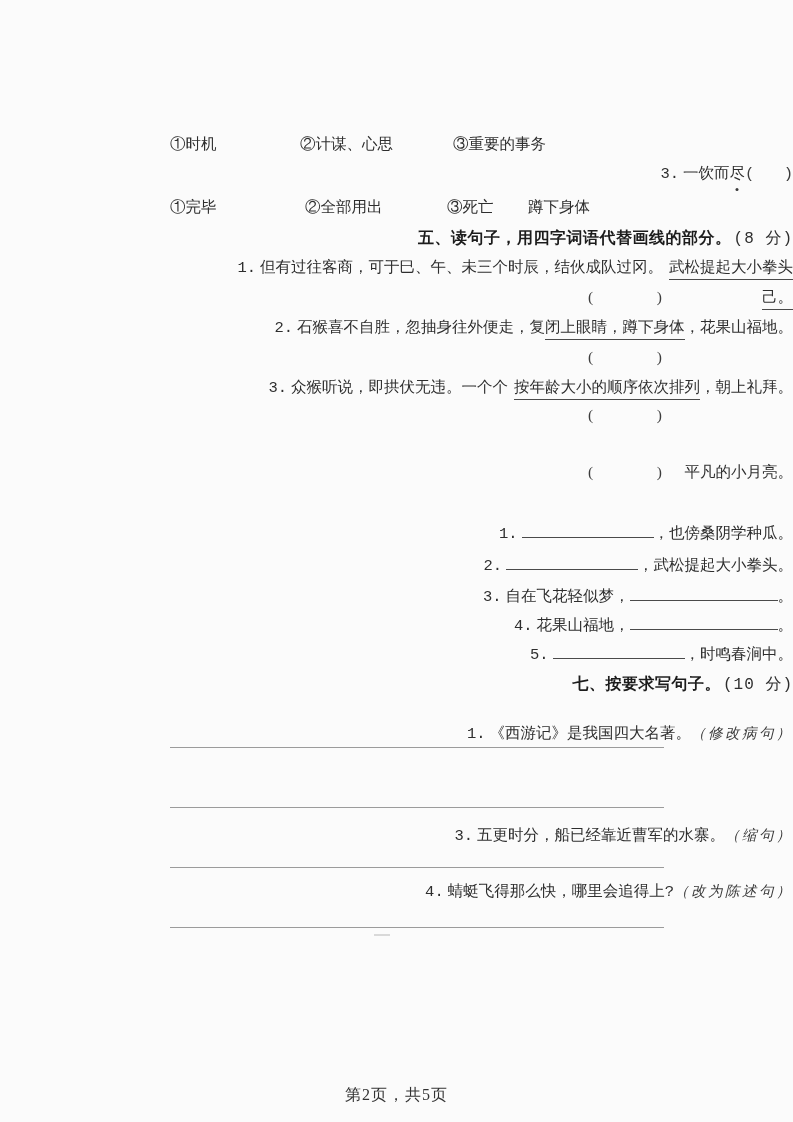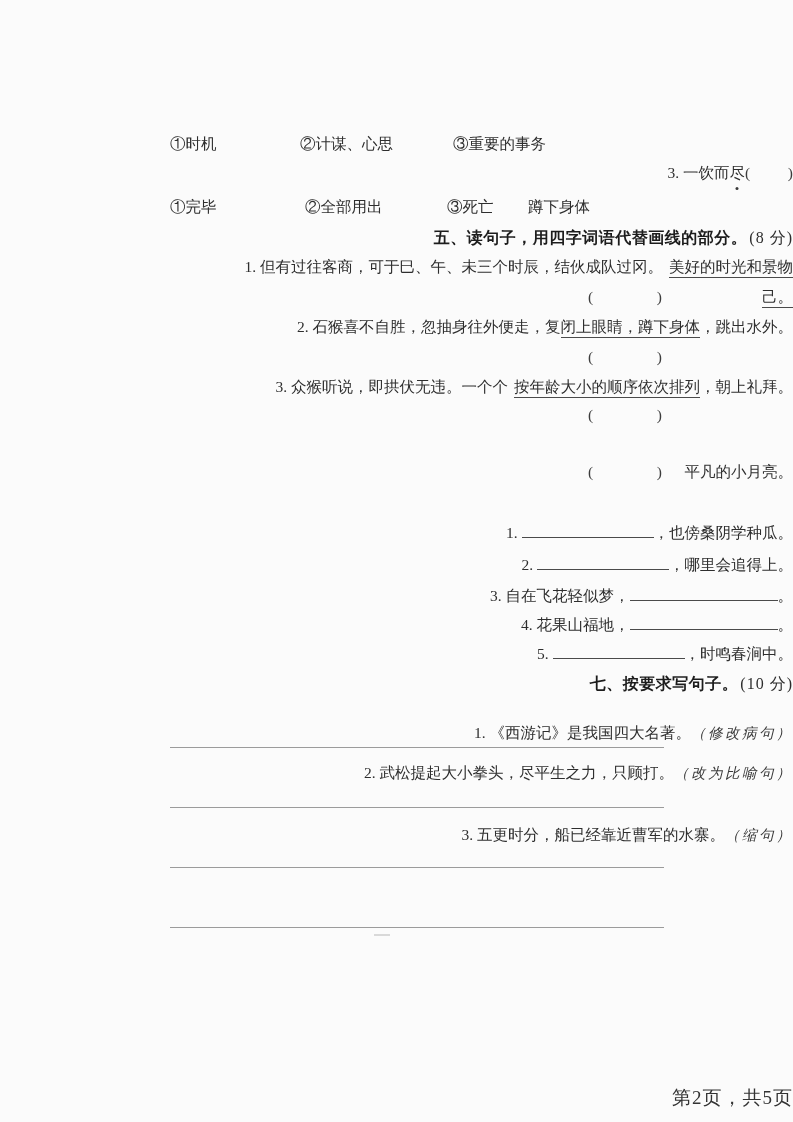--- a/index.html
+++ b/index.html
@@ -7,40 +7,40 @@
     position:relative;
     width:793px;height:1122px;
     margin:0 auto;
     background:#fbfbfb;
     font-family:"Liberation Serif","DejaVu Serif",serif;
     color:#2e2e2e;
     font-size:15.5px;
     overflow:hidden;
   }
   .ln{position:absolute;left:0;width:793px;height:26px;line-height:22px;white-space:nowrap;text-align:right;}
-  .ml{display:inline-block;}
+  .ml{display:inline-block;font-family:Liberation Mono, monospace;}
   .hd{font-weight:700;color:#1c1c1c;font-size:16px;letter-spacing:0.5px;}
   .pts{font-weight:400;color:#2e2e2e;letter-spacing:1px;margin-left:2px;}
   .num{margin-right:4px;}
   .u{border-bottom:1.2px solid #4a4a4a;padding-bottom:2px;}
   .gap6{display:inline-block;width:6px;}
   .blank{display:inline-block;border-bottom:1.2px solid #4a4a4a;height:16px;vertical-align:baseline;}
   .br-pair{
     position:absolute;display:inline-flex;justify-content:space-between;
     width:74px;color:#3c3c3c;letter-spacing:0;
   }
   .br-inline{display:inline-flex;justify-content:space-between;width:48px;color:#3c3c3c;}
   .note{font-style:italic;letter-spacing:2.5px;color:#3a3a3a;font-size:14.5px;}
   .ansline{position:absolute;left:170px;width:494px;border-top:1.5px solid #9b9b9b;height:0;}
   .dotted{position:relative;display:inline-block;}
   .dotted::after{
     content:"";position:absolute;left:50%;transform:translateX(-50%);
     bottom:-6px;width:3px;height:3px;border-radius:50%;background:#3a3a3a;
   }
-  .footer{position:absolute;left:0;right:0;text-align:right;font-size:19px;color:#333;letter-spacing:1px;}
+  .footer{position:absolute;left:0;right:0;text-align:center;font-size:16px;color:#333;letter-spacing:1px;}
   .artifact{position:absolute;background:#d9d9d9;}
 </style>
 </head>
 <body>
 
 <div class="page">
 
   <div class="ln" style="top:133px">
     <span style="position:absolute;left:170px">①时机</span>
     <span style="position:absolute;left:300px">②计谋、心思</span>
@@ -61,33 +61,33 @@
     <span style="position:absolute;left:305px">②全部用出</span>
     <span style="position:absolute;left:447px">③死亡</span>
     <span style="position:absolute;left:528px">蹲下身体</span>
   </div>
 
   <div class="ln" style="top:227px">
     <span class="ml hd" style="margin-left:118px"><span>五、读句子，用四字词语代替画线的部分。</span><span class="pts">(8 分)</span></span>
   </div>
 
   <div class="ln" style="top:256px">
-    <span class="ml" style="margin-left:146px"><span class="num">1.</span><span>但有过往客商，可于巳、午、未三个时辰，结伙成队过冈。</span><span class="gap6"></span><span class="u">美好的时光和景物</span></span>
+    <span class="ml" style="margin-left:146px"><span class="num">1.</span><span>但有过往客商，可于巳、午、未三个时辰，结伙成队过冈。</span><span class="gap6"></span><span class="u">武松提起大小拳头</span></span>
   </div>
 
   <div class="ln" style="top:286px">
     <span class="ml" style="margin-left:172px"><span class="u">己。</span></span>
     <span class="br-pair" style="left:588px">
         <span>(</span>
         <span>)</span>
       </span>
   </div>
 
   <div class="ln" style="top:316px">
-    <span class="ml" style="margin-left:146px"><span class="num">2.</span><span>石猴喜不自胜，忽抽身往外便走，复</span><span class="u">闭上眼睛，蹲下身体</span><span>，跳出水外。</span></span>
+    <span class="ml" style="margin-left:146px"><span class="num">2.</span><span>石猴喜不自胜，忽抽身往外便走，复</span><span class="u">闭上眼睛，蹲下身体</span><span>，花果山福地。</span></span>
   </div>
   <div class="ln" style="top:346px">
     <span class="br-pair" style="left:588px">
         <span>(</span>
         <span>)</span>
       </span>
   </div>
 
   <div class="ln" style="top:376px">
     <span class="ml" style="margin-left:146px"><span class="num">3.</span><span>众猴听说，即拱伏无违。一个个</span><span class="gap6"></span><span class="u">按年龄大小的顺序依次排列</span><span>，朝上礼拜。</span></span>
@@ -106,21 +106,21 @@
         <span>)</span>
       </span>
   </div>
 
 
   <div class="ln" style="top:521px">
     <span class="ml" style="margin-left:145px"><span class="num">1.</span><span></span><span class="blank" style="width:132px"></span><span>，也傍桑阴学种瓜。</span></span>
   </div>
 
   <div class="ln" style="top:553px">
-    <span class="ml" style="margin-left:145px"><span class="num">2.</span><span></span><span class="blank" style="width:132px"></span><span>，哪里会追得上。</span></span>
+    <span class="ml" style="margin-left:145px"><span class="num">2.</span><span></span><span class="blank" style="width:132px"></span><span>，武松提起大小拳头。</span></span>
   </div>
 
   <div class="ln" style="top:584px">
     <span class="ml" style="margin-left:145px"><span class="num">3.</span><span>自在飞花轻似梦，</span><span class="blank" style="width:148px"></span><span>。</span></span>
   </div>
 
   <div class="ln" style="top:613px">
     <span class="ml" style="margin-left:111px"><span class="num">4.</span><span>花果山福地，</span><span class="blank" style="width:148px"></span><span>。</span></span>
   </div>
 
@@ -130,29 +130,29 @@
 
   <div class="ln" style="top:673px">
     <span class="ml hd" style="margin-left:118px"><span>七、按要求写句子。</span><span class="pts">(10 分)</span></span>
   </div>
 
   <div class="ln" style="top:722px">
     <span class="ml" style="margin-left:145px"><span class="num">1.</span><span>《西游记》是我国四大名著。</span><span class="note">（修改病句）</span></span>
   </div>
   <div class="ansline" style="top:747px"></div>
 
-  <div class="ln" style="top:762px">
-    <span class="ml" style="margin-left:145px"><span class="num">2.</span><span>武松提起大小拳头，尽平生之力，只顾打。</span><span class="note">（改为比喻句）</span></span>
-  </div>
   <div class="ansline" style="top:807px"></div>
 
   <div class="ln" style="top:824px">
     <span class="ml" style="margin-left:145px"><span class="num">3.</span><span>五更时分，船已经靠近曹军的水寨。</span><span class="note">（缩句）</span></span>
   </div>
   <div class="ansline" style="top:867px"></div>
 
+  <div class="ln" style="top:880px">
+    <span class="ml" style="margin-left:145px"><span class="num">4.</span><span>蜻蜓飞得那么快，哪里会追得上?</span><span class="note">（改为陈述句）</span></span>
+  </div>
   <div class="ansline" style="top:927px"></div>
 
   <div class="artifact" style="left:374px;top:934px;width:16px;height:2px;"></div>
 
   <div class="footer" style="top:1085px">第2页，共5页</div>
 
 </div>
 
 </body></html>

